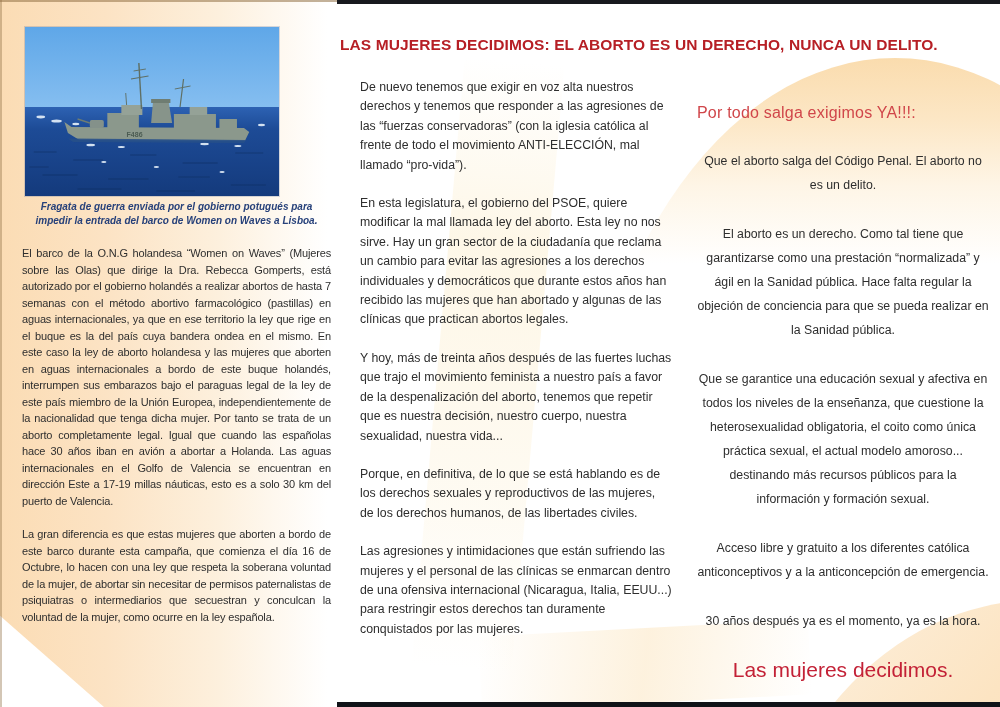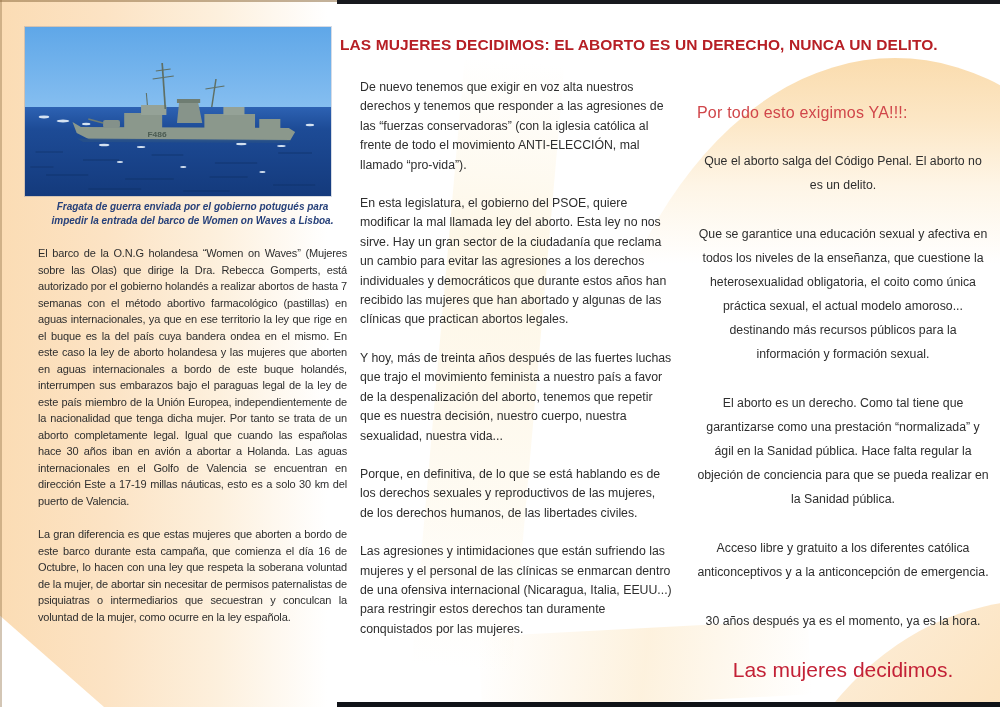--- a/index.html
+++ b/index.html
@@ -33,26 +33,26 @@
     position:absolute;left:480px;top:628px;width:330px;height:75px;opacity:.65;
     transform:rotate(-3deg);
     background:linear-gradient(100deg,rgba(253,238,214,0) 0%,rgba(252,232,198,.9) 50%,rgba(253,238,214,0) 100%);
   }
   .edge-top-dark{position:absolute;left:337px;top:0;width:663px;height:4px;background:#17191e;}
   .edge-bottom-dark{position:absolute;left:337px;top:702px;width:663px;height:5px;background:#101318;}
   .edge-top-tan{position:absolute;left:0;top:0;width:337px;height:2px;background:rgba(146,113,70,.55);}
   .edge-left-tan{position:absolute;left:0;top:0;width:2px;height:707px;background:rgba(146,113,70,.40);}
 
   
-  .photo{position:absolute;left:25px;top:27px;width:306px;height:169px;box-shadow:0 0 0 1px rgba(90,110,150,.25);}
+  .photo{position:absolute;left:25px;top:27px;width:254px;height:169px;box-shadow:0 0 0 1px rgba(90,110,150,.25);}
   .photo svg{display:block;width:100%;height:100%;}
 
   
   .left-col{
-    position:absolute;left:38px;top:200px;width:309px;color:#2e2e2e;
+    position:absolute;left:22px;top:200px;width:309px;color:#2e2e2e;
   }
   .caption{
     font-size:10px;font-style:italic;font-weight:bold;color:#27417a;
     text-align:center;line-height:14px;margin:0 0 10px 0;
   }
   .left-col p{
     margin:17px 0 12px 0;font-size:11px;line-height:16.5px;letter-spacing:-0.15px;
     text-align:justify;
   }
   .title-banner{
@@ -163,22 +163,22 @@
 
   <div class="mid-col">
     <p>De nuevo tenemos que exigir en voz alta nuestros derechos y tenemos que responder a las agresiones de las “fuerzas conservadoras” (con la iglesia católica al frente de todo el movimiento ANTI-ELECCIÓN, mal llamado “pro-vida”).</p>
     <p>En esta legislatura, el gobierno del PSOE, quiere modificar la mal llamada ley del aborto. Esta ley no nos sirve. Hay un gran sector de la ciudadanía que reclama un cambio para evitar las agresiones a los derechos individuales y democráticos que durante estos años han recibido las mujeres que han abortado y algunas de las clínicas que practican abortos legales.</p>
     <p>Y hoy, más de treinta años después de las fuertes luchas que trajo el movimiento feminista a nuestro país a favor de la despenalización del aborto, tenemos que repetir que es nuestra decisión, nuestro cuerpo, nuestra sexualidad, nuestra vida...</p>
     <p>Porque, en definitiva, de lo que se está hablando es de los derechos sexuales y reproductivos de las mujeres, de los derechos humanos, de las libertades civiles.</p>
     <p>Las agresiones y intimidaciones que están sufriendo las mujeres y el personal de las clínicas se enmarcan dentro de una ofensiva internacional (Nicaragua, Italia, EEUU...) para restringir estos derechos tan duramente conquistados por las mujeres.</p>
   </div>
 
   <div class="right-col">
-    <div class="demands-heading">Por todo esto exigimos YA!!!:</div>
+    <div class="demands-heading">Por todo salga exigimos YA!!!:</div>
     <p>Que el aborto salga del Código Penal. El aborto no es un delito.</p>
+    <p>El aborto es un derecho. Como tal tiene que garantizarse como una prestación “normalizada” y ágil en la Sanidad pública. Hace falta regular la objeción de conciencia para que se pueda realizar en la Sanidad pública.</p>
     <p>Que se garantice una educación sexual y afectiva en todos los niveles de la enseñanza, que cuestione la heterosexualidad obligatoria, el coito como única práctica sexual, el actual modelo amoroso... destinando más recursos públicos para la información y formación sexual.</p>
-    <p>El aborto es un derecho. Como tal tiene que garantizarse como una prestación “normalizada” y ágil en la Sanidad pública. Hace falta regular la objeción de conciencia para que se pueda realizar en la Sanidad pública.</p>
     <p>Acceso libre y gratuito a los diferentes católica anticonceptivos y a la anticoncepción de emergencia.</p>
     <p>30 años después ya es el momento, ya es la hora.</p>
     <div class="slogan">Las mujeres decidimos.</div>
   </div>
 
 </div>
 
 </body></html>

